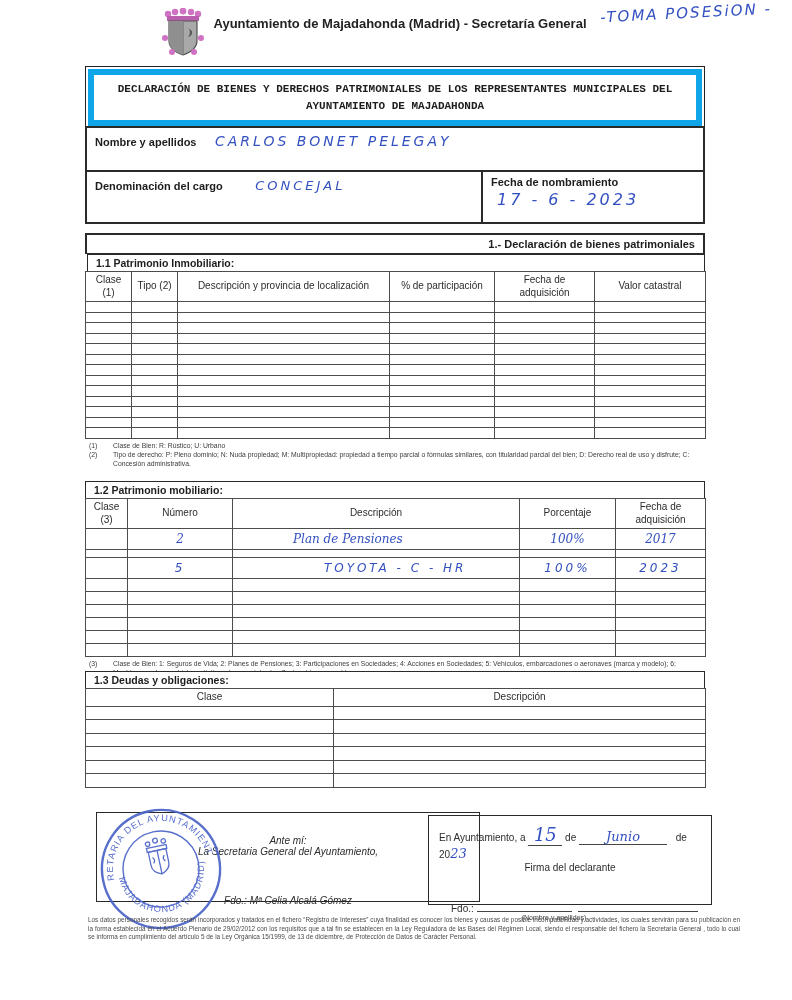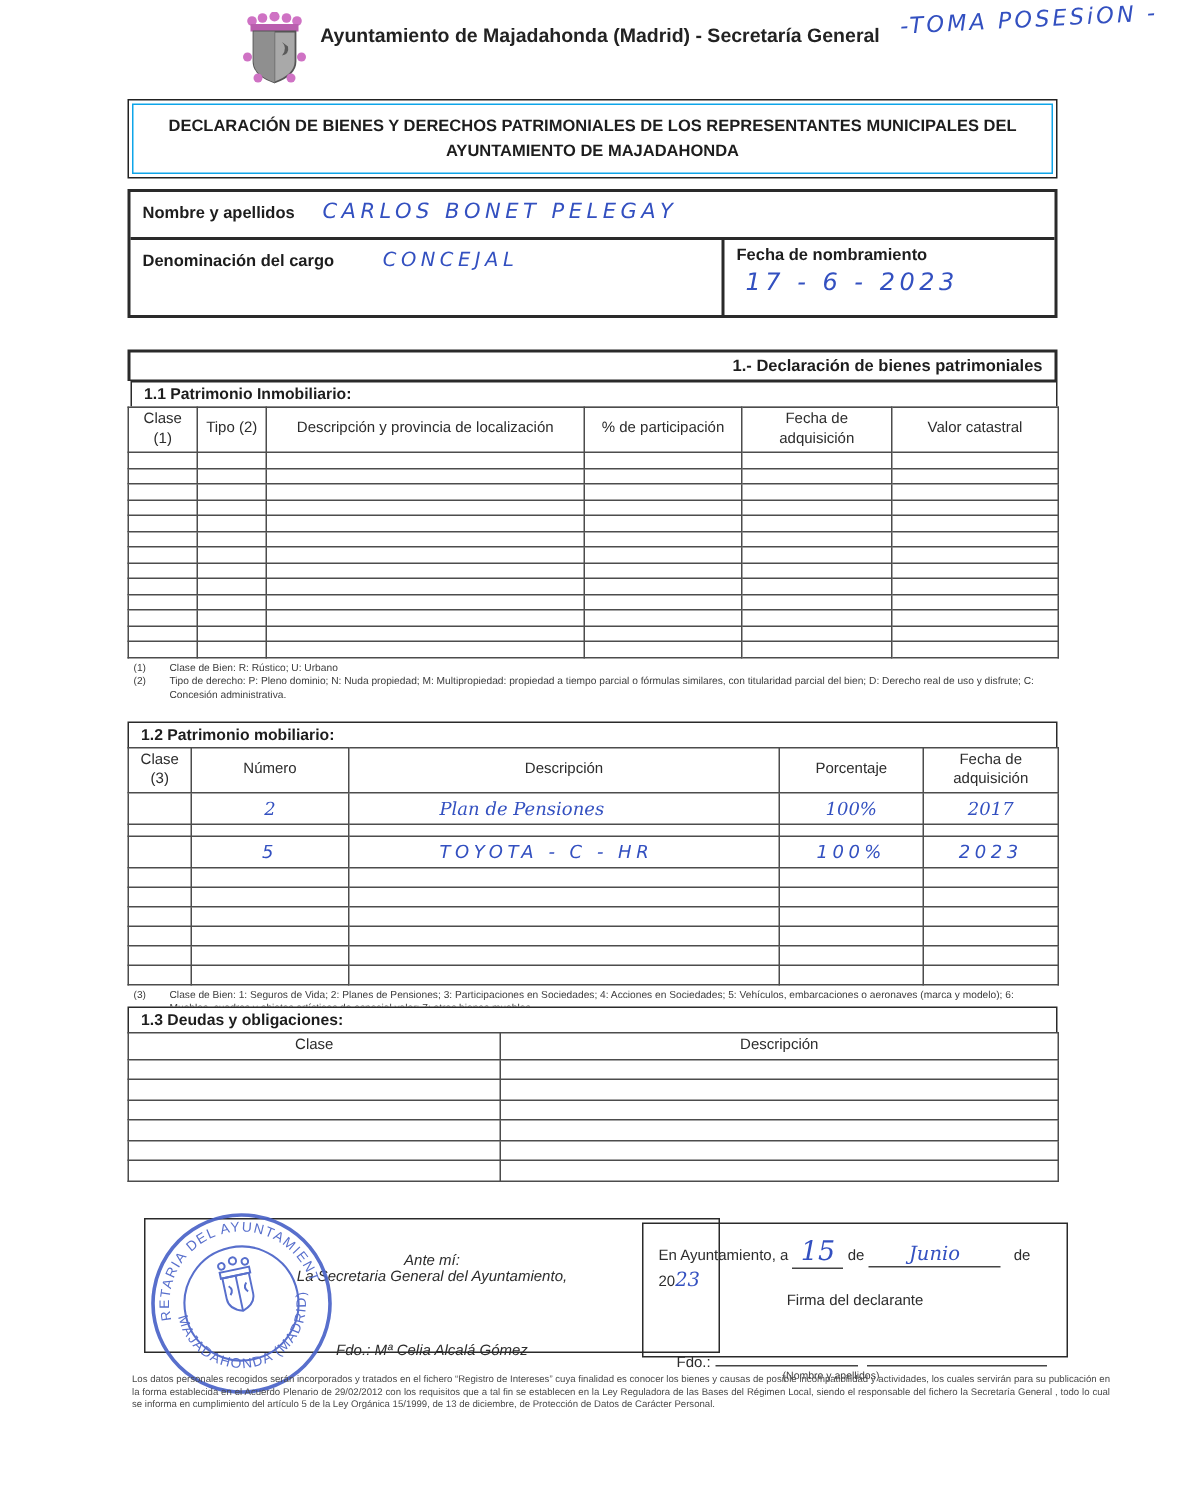--- a/index.html
+++ b/index.html
@@ -30,30 +30,30 @@
   }
   .top-note {
     font-size:15px;
     transform:rotate(-3deg);
     letter-spacing:2px;
     white-space:nowrap;
   }
 
   
   .dbl-box { border:1.5px solid #222; padding:2px; background:#fff; }
-  .dbl-box .inner { border:1px solid #0ea5e9; padding:6px 23px; }
+  .dbl-box .inner { border:6px solid #0ea5e9; padding:6px 23px;font-family:Liberation Mono, monospace; }
   .form-title { font-size:11px; font-weight:bold; text-align:center; line-height:1.5; color:#1d1d1d; }
 
   
   .pers-box { border:2px solid #2a2a2a; background:#fff; }
   .pers-row { border-top:2px solid #2a2a2a; position:relative; }
   .pers-row:first-child { border-top:none; }
   .sec-label { font-size:11px; font-weight:bold; color:#1d1d1d; padding:4px 8px; }
   .inline-label { font-size:11px; font-weight:bold; color:#1d1d1d; }
-  .cargo-grid { display:flex; }
+  .cargo-grid { display:flex;margin-top:12px; }
   .cargo-left { flex:1; padding:4px 8px; }
   .cargo-right { width:222px; border-left:2px solid #2a2a2a; padding:4px 8px; }
 
   
   .bar { border:2px solid #2a2a2a; border-bottom:1.5px solid #2a2a2a; background:#fff; padding:3px 8px; font-size:11px; font-weight:bold; color:#1d1d1d; }
   .subbar { border:1.5px solid #2a2a2a; background:#fff; padding:2px 8px; font-size:10.5px; font-weight:bold; color:#1d1d1d; }
 
   
   table { border-collapse:collapse; table-layout:fixed; width:100%; background:#fff; }
   th, td { border:1px solid #4c4c4c; font-size:10px; font-weight:normal; color:#2c2c2c; padding:0 3px; overflow:hidden; }
@@ -313,21 +313,21 @@
       <tr class="gap-row">
         <td></td>
         <td></td>
         <td></td>
         <td></td>
         <td></td>
       </tr>
       <tr class="data-row">
         <td class="hw-cell hand-caps"></td>
         <td class="hw-cell hand-caps">5</td>
-        <td class="hw-cell hand-caps" style="text-align:left; padding-left:60px;">TOYOTA - C - HR</td>
+        <td class="hw-cell hand-caps" style="text-align:left; padding-left:91px;">TOYOTA - C - HR</td>
         <td class="hw-cell hand-caps">100%</td>
         <td class="hw-cell hand-caps">2023</td>
       </tr>
     </tbody>
     <tbody>
         <tr>
           <td></td>
           <td></td>
           <td></td>
           <td></td>

